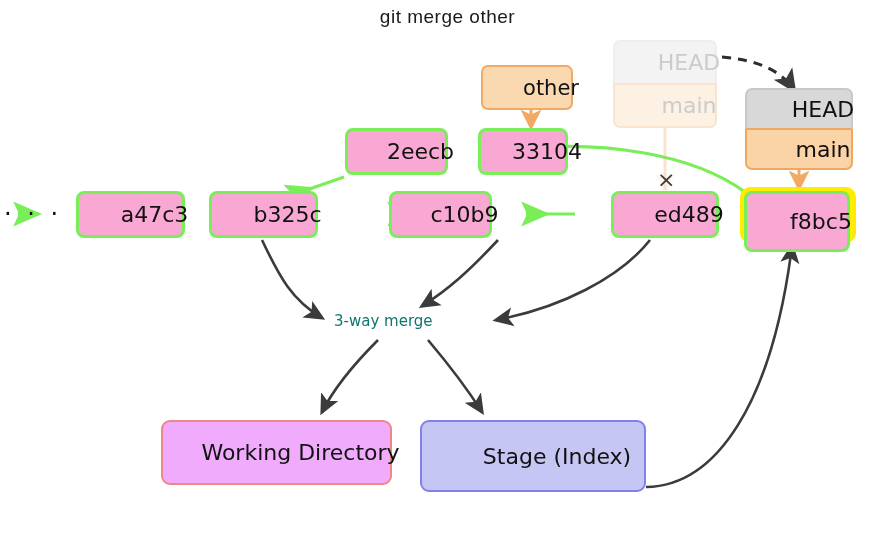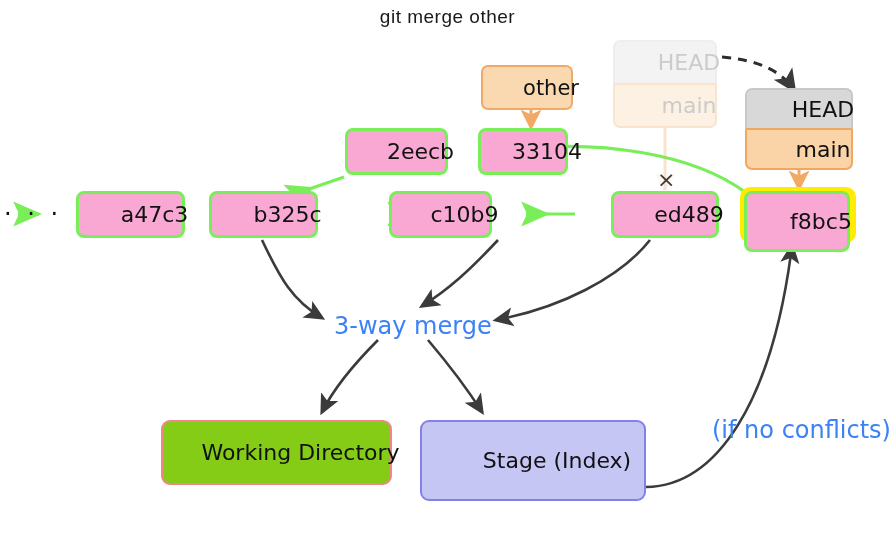--- a/index.html
+++ b/index.html
@@ -81,34 +81,34 @@
     border-radius: 2px 2px 7px 7px;
     font-size: 22px;
   }
   .ghost {
     opacity: 0.30;
   }
   .ghost .head-box { color: #555; }
   .ghost .main-box { color: #555; }
   .workdir {
     border: 2.5px solid #ef8787;
-    background: #84cc16;
+    background: #f0abfc;
     border-radius: 9px;
     font-size: 22px;
   }
   .stage-box {
     border: 2.5px solid #8181ea;
     background: #c6c6f5;
     border-radius: 9px;
     font-size: 22px;
   }
   .plain-label {
     position: absolute;
-    font-size: 24px;
-    color: #3b82f6;
+    font-size: 15px;
+    color: #0f766e;
     white-space: nowrap;
   }
   .ellipsis {
     position: absolute;
     font-size: 24px;
     color: #111;
     letter-spacing: 4px;
   }
   .xmark {
     position: absolute;
@@ -229,19 +229,18 @@
     <div class="node main-box" style="position:relative; left:0; top:-2px; width:108px; height:42px;">
       <span>main</span>
     </div>
   </div>
 
   <div class="plain-label" style="left:334px; top:312px;">3-way merge</div>
 
   <div class="node workdir" style="left:161px; top:420px; width:231px; height:65px;">
     <span>Working Directory</span>
   </div>
-  <div class="node stage-box" style="left:420px; top:420px; width:226px; height:81px;">
+  <div class="node stage-box" style="left:420px; top:420px; width:226px; height:72px;">
     <span>Stage (Index)</span>
   </div>
 
-  <div class="plain-label" style="left:712px; top:416px;">(if no conflicts)</div>
 
 </div>
 
 </body></html>

